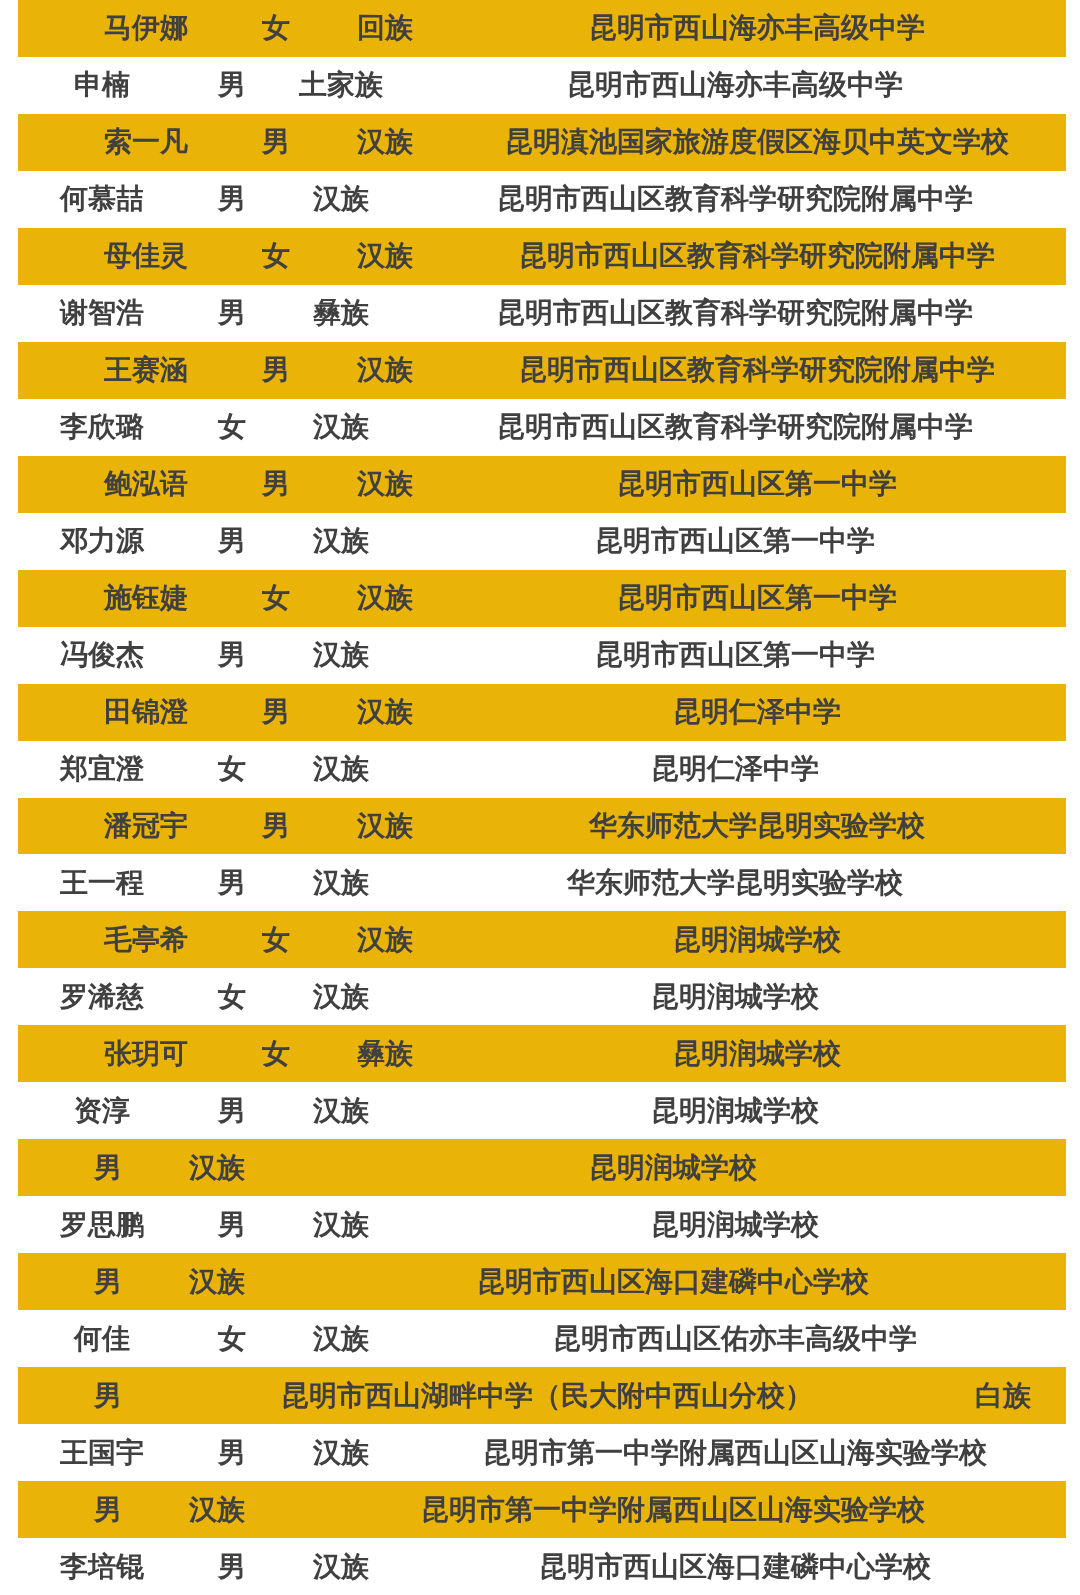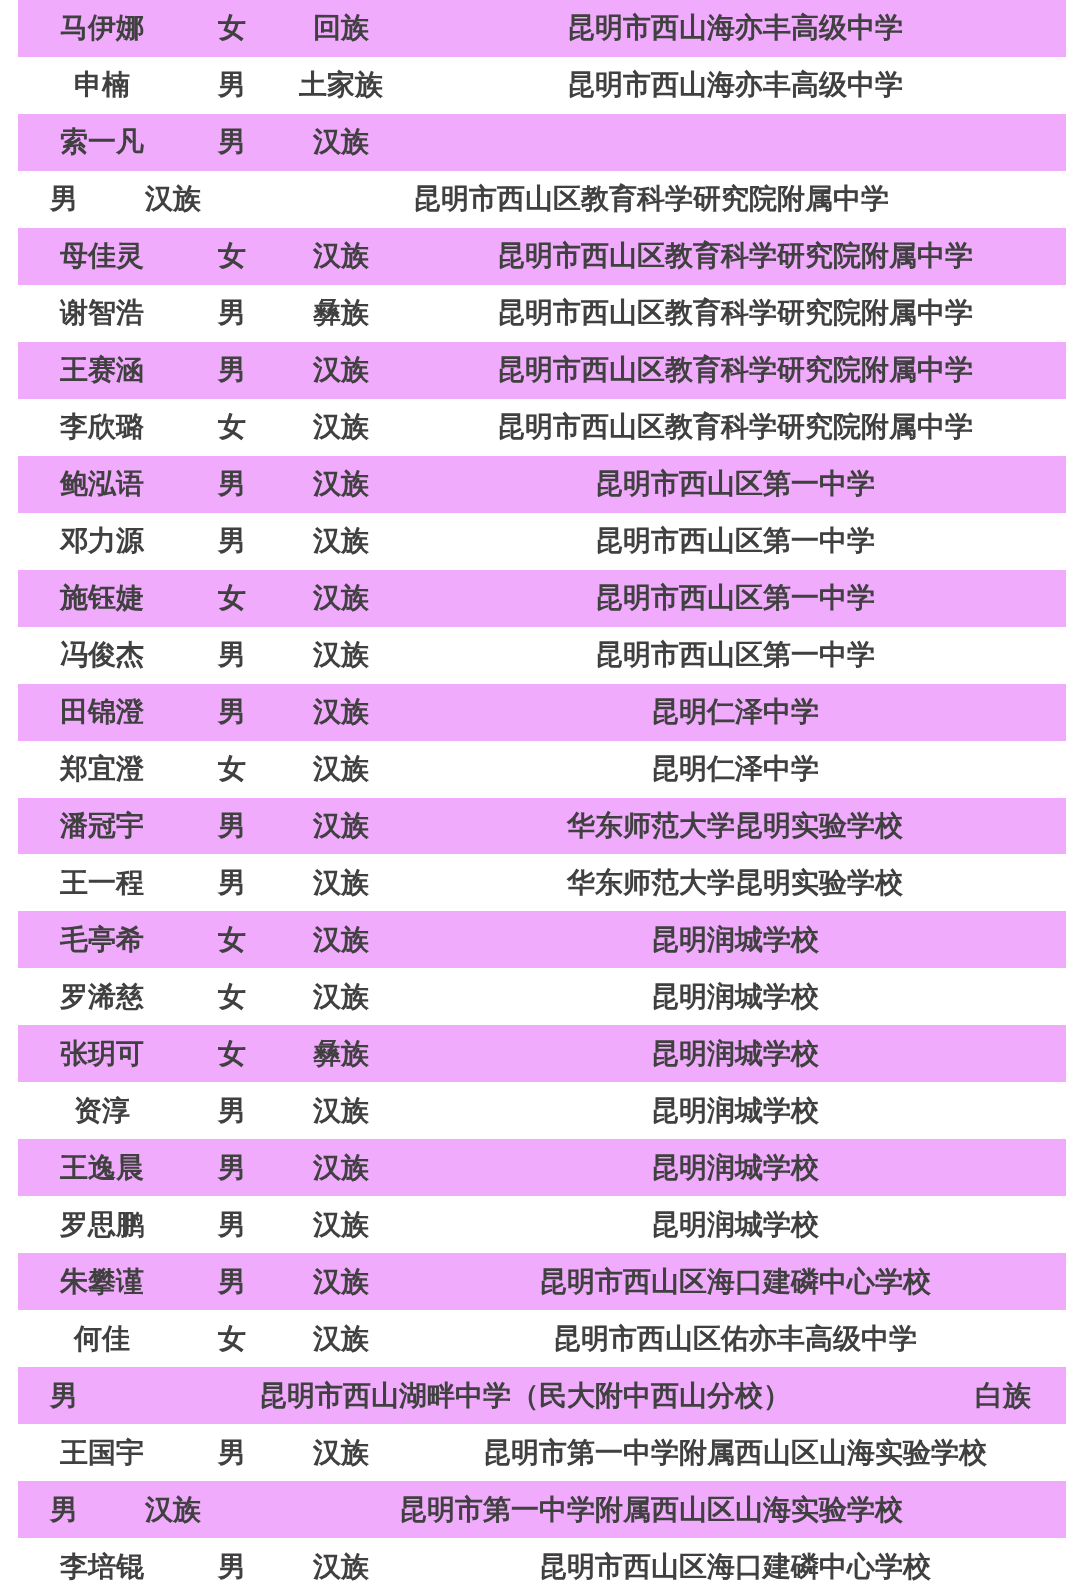--- a/index.html
+++ b/index.html
@@ -19,21 +19,22 @@
     height: 1595px;
     padding: 0 14px 0 18px;
     display: grid;
     grid-template-rows: repeat(28, 1fr);
   }
   .row {
     display: flex;
     align-items: stretch;
   }
   .row.striped {
-    background: #f0abfc;
+    background: #eab308;
+    padding-left: 44px;
   }
   .cell {
     display: flex;
     align-items: center;
     justify-content: center;
     font-weight: 700;
     font-size: 28px;
     color: #404040;
     white-space: nowrap;
   }
@@ -56,22 +57,24 @@
     <div class="row">
       <div class="cell name">申楠</div>
       <div class="cell gender">男</div>
       <div class="cell ethnicity">土家族</div>
       <div class="cell school">昆明市西山海亦丰高级中学</div>
     </div>
     <div class="row striped">
       <div class="cell name">索一凡</div>
       <div class="cell gender">男</div>
       <div class="cell ethnicity">汉族</div>
-    </div>
-    <div class="row">
+      <div class="cell school">昆明滇池国家旅游度假区海贝中英文学校</div>
+    </div>
+    <div class="row">
+      <div class="cell name">何慕喆</div>
       <div class="cell gender">男</div>
       <div class="cell ethnicity">汉族</div>
       <div class="cell school">昆明市西山区教育科学研究院附属中学</div>
     </div>
     <div class="row striped">
       <div class="cell name">母佳灵</div>
       <div class="cell gender">女</div>
       <div class="cell ethnicity">汉族</div>
       <div class="cell school">昆明市西山区教育科学研究院附属中学</div>
     </div>
@@ -159,33 +162,31 @@
       <div class="cell ethnicity">彝族</div>
       <div class="cell school">昆明润城学校</div>
     </div>
     <div class="row">
       <div class="cell name">资淳</div>
       <div class="cell gender">男</div>
       <div class="cell ethnicity">汉族</div>
       <div class="cell school">昆明润城学校</div>
     </div>
     <div class="row striped">
-      <div class="cell name">王逸晨</div>
       <div class="cell gender">男</div>
       <div class="cell ethnicity">汉族</div>
       <div class="cell school">昆明润城学校</div>
     </div>
     <div class="row">
       <div class="cell name">罗思鹏</div>
       <div class="cell gender">男</div>
       <div class="cell ethnicity">汉族</div>
       <div class="cell school">昆明润城学校</div>
     </div>
     <div class="row striped">
-      <div class="cell name">朱攀谨</div>
       <div class="cell gender">男</div>
       <div class="cell ethnicity">汉族</div>
       <div class="cell school">昆明市西山区海口建磷中心学校</div>
     </div>
     <div class="row">
       <div class="cell name">何佳</div>
       <div class="cell gender">女</div>
       <div class="cell ethnicity">汉族</div>
       <div class="cell school">昆明市西山区佑亦丰高级中学</div>
     </div>

